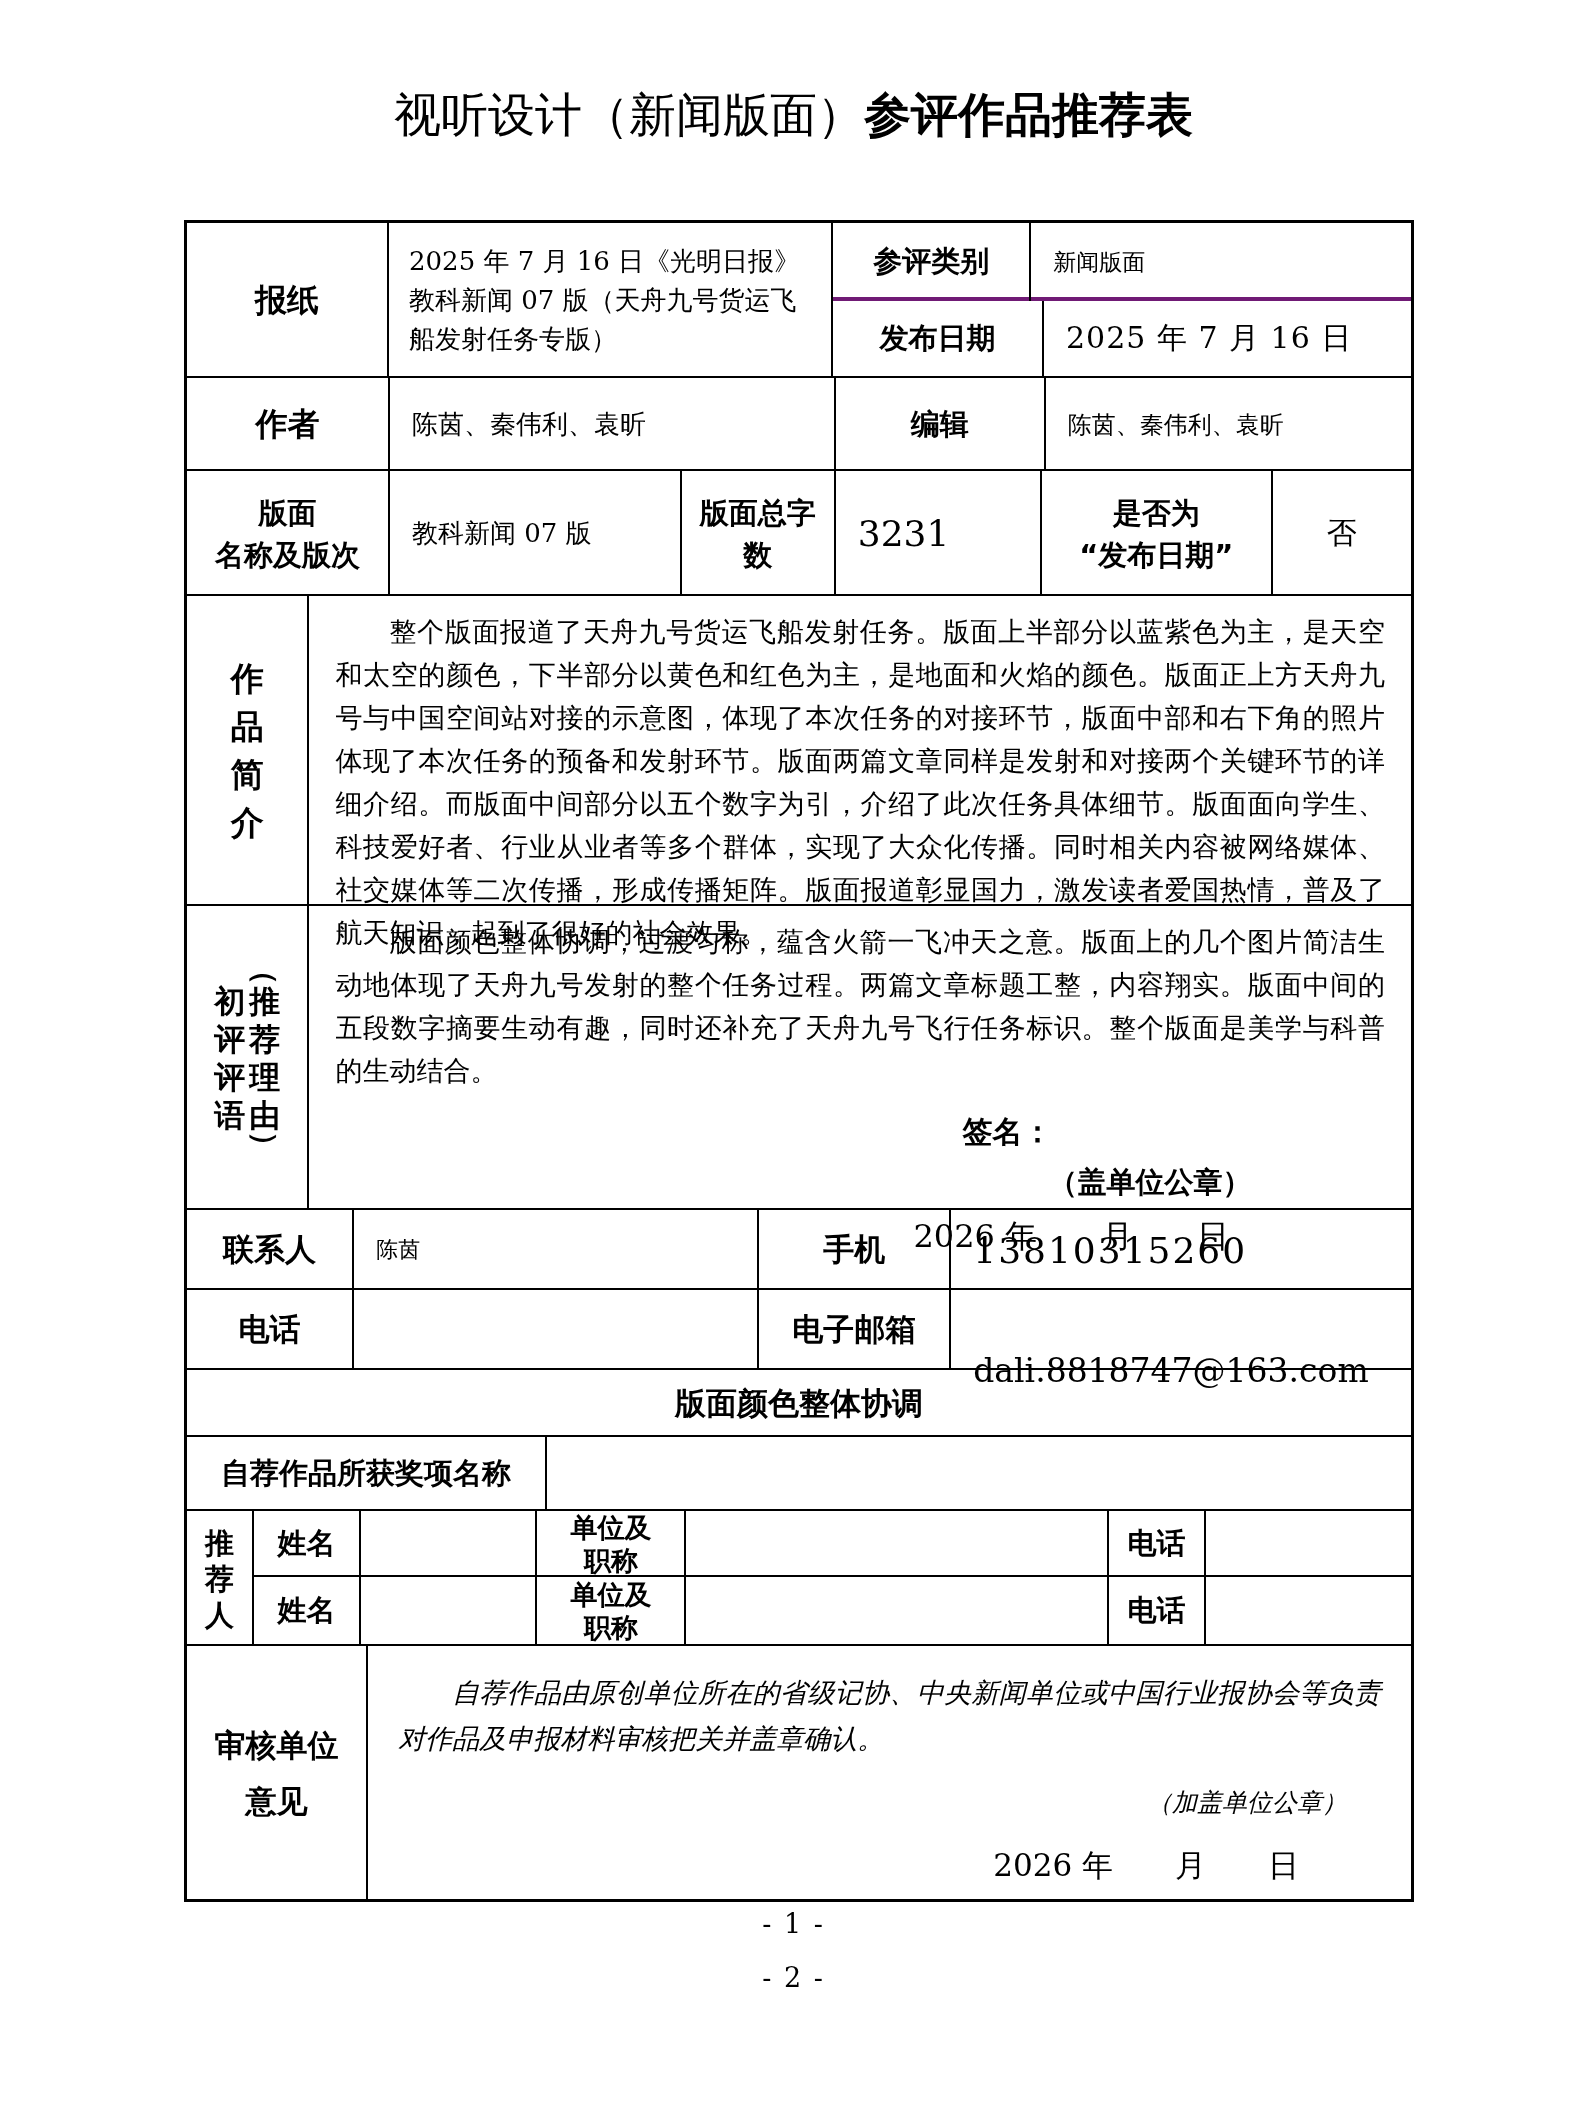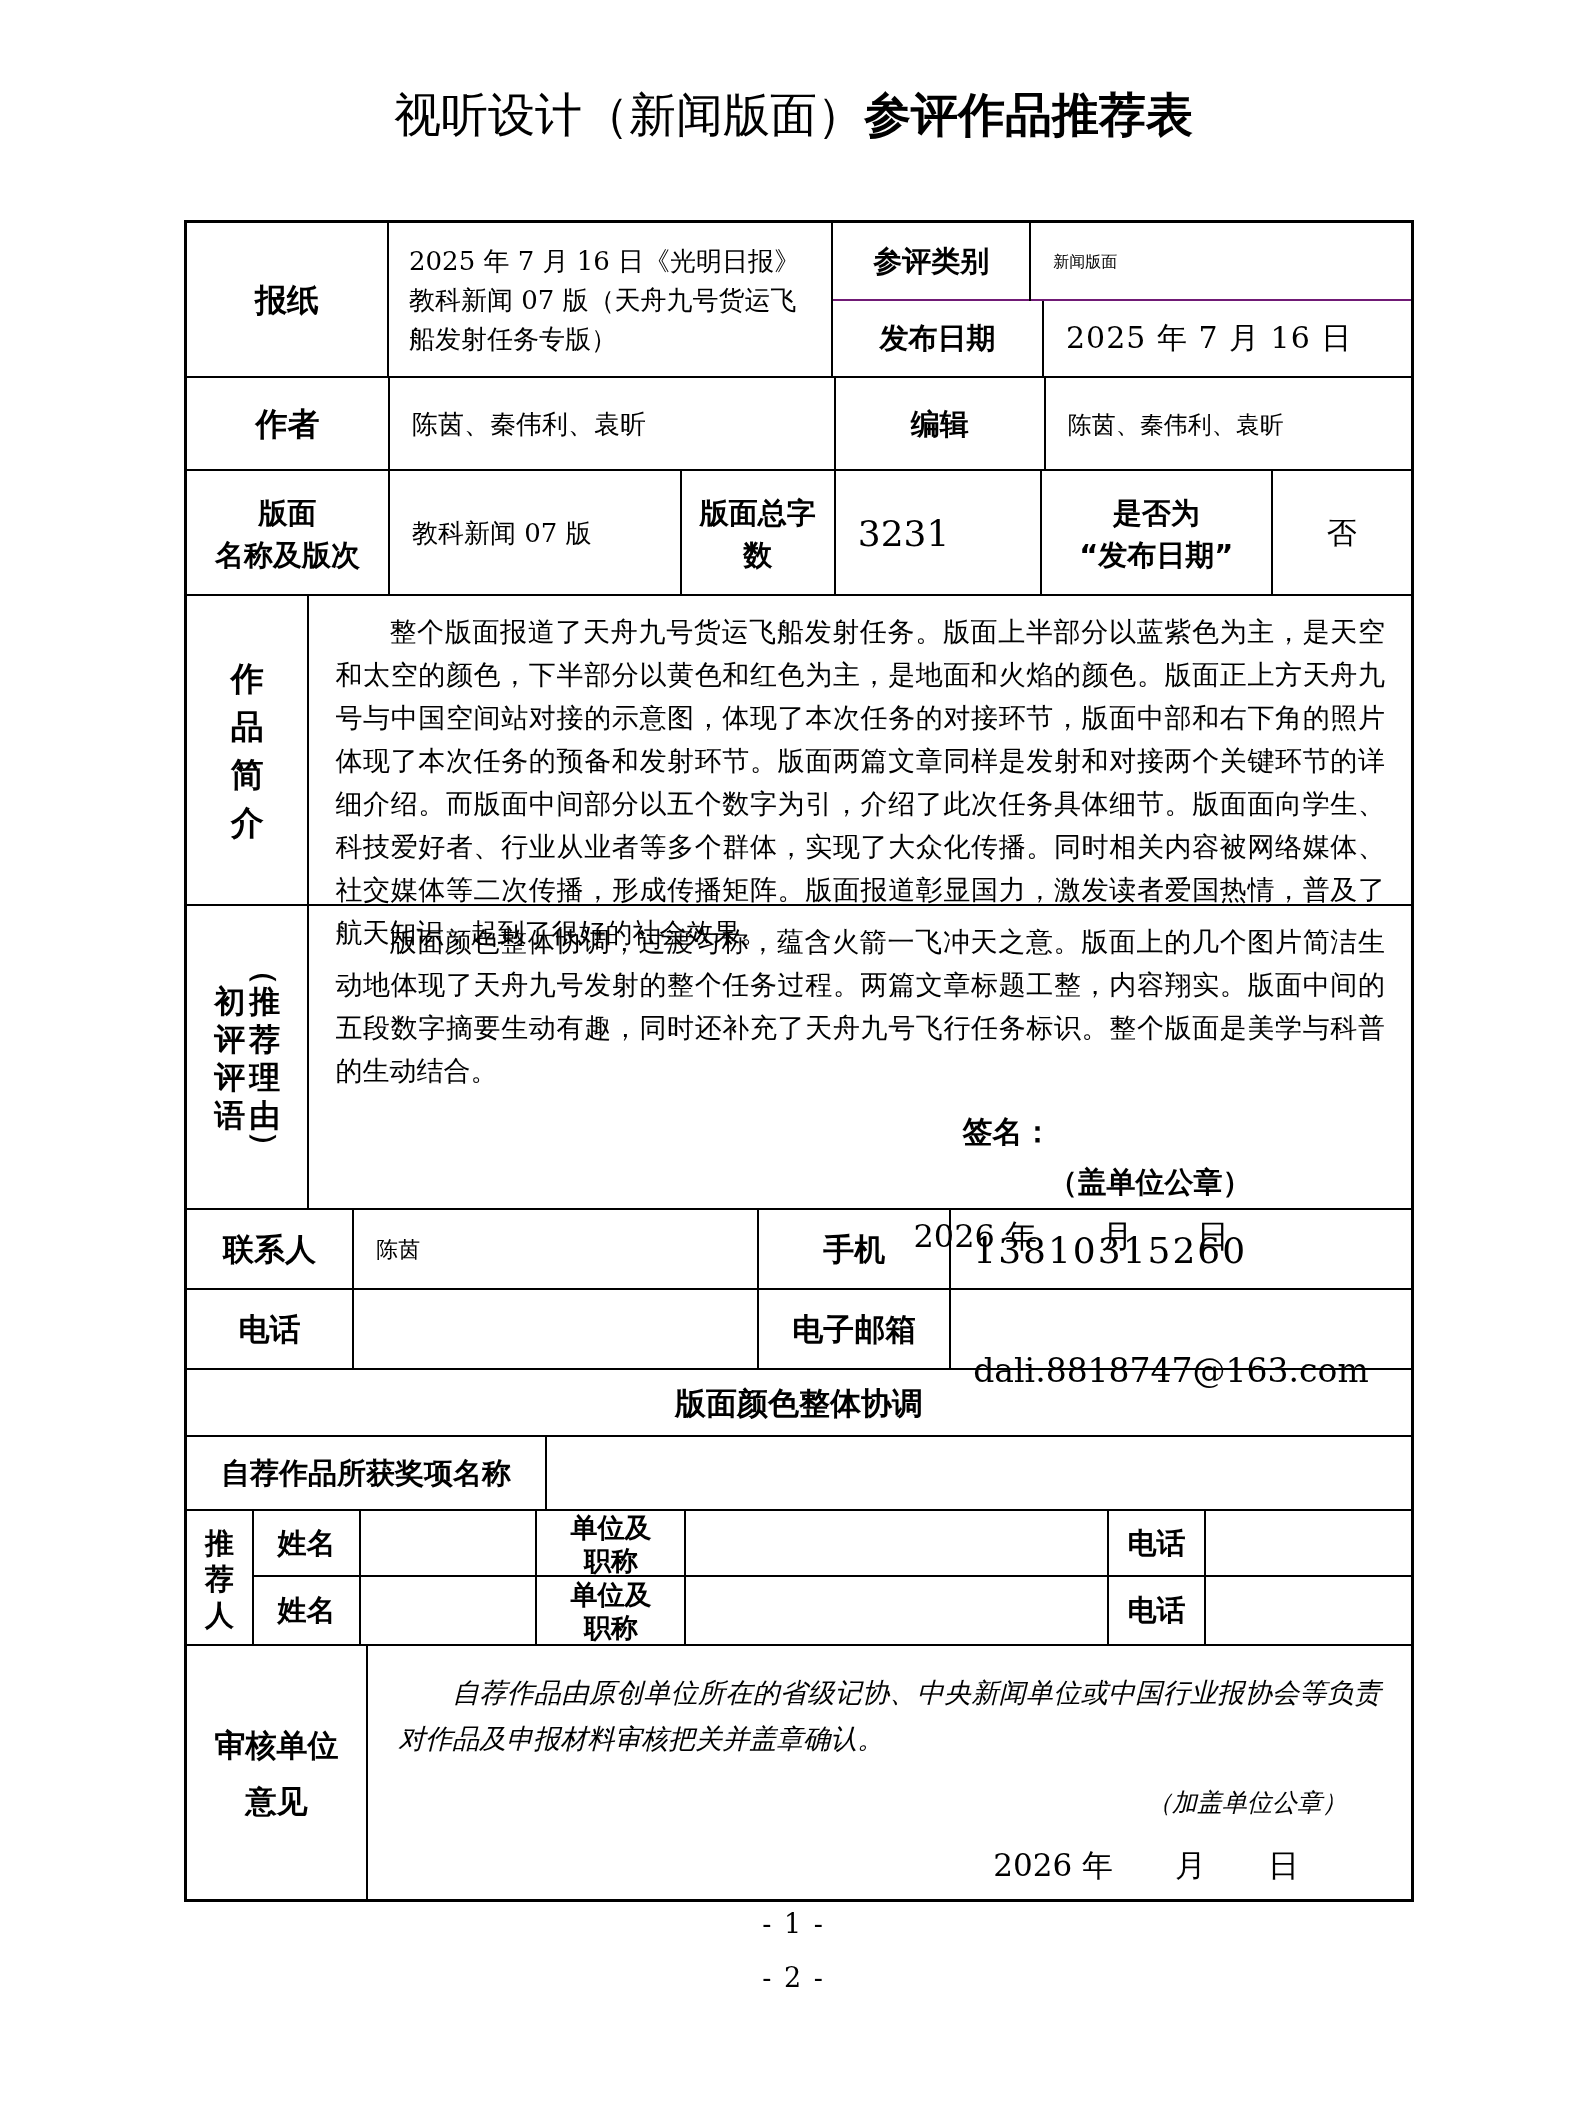--- a/index.html
+++ b/index.html
@@ -64,23 +64,23 @@
   .r1011 { height: 135px; }
   .r10 { height: 66px; }
   .r11 { height: 67px; }
   .r12 { height: 253px; }
 
   
   .c-paper-label { width: 204px; font-size: 32px; }
   .c-paper-value { width: 448px; font-size: 26px; line-height: 39px; padding: 0 20px; }
   .c-r1-right { width: 578px; display: block; border-right: none; }
   .subrow { display: flex; }
-  .subrow.r1sub1 { border-bottom: 2px solid #701a75; }
+  .subrow.r1sub1 { border-bottom: 4px solid #701a75; }
   .c-cat-label { width: 211px; font-size: 29px; }
-  .c-cat-value { width: 403px; font-size: 16px; text-align: center; }
+  .c-cat-value { width: 403px; font-size: 23px; text-align: center; }
   .c-date-label { width: 211px; font-size: 29px; }
   .c-date-value { width: 367px; font-size: 30px; letter-spacing: 1px; }
 
   
   .c-author-label { width: 204px; font-size: 32px; }
   .c-author-value { width: 448px; font-size: 26px; }
   .c-editor-label { width: 211px; font-size: 29px; }
   .c-editor-value { width: 367px; font-size: 24px; }
 
   

